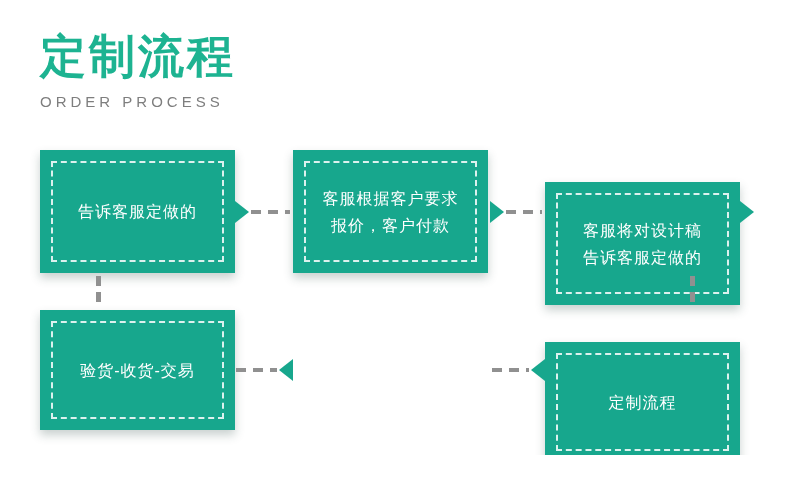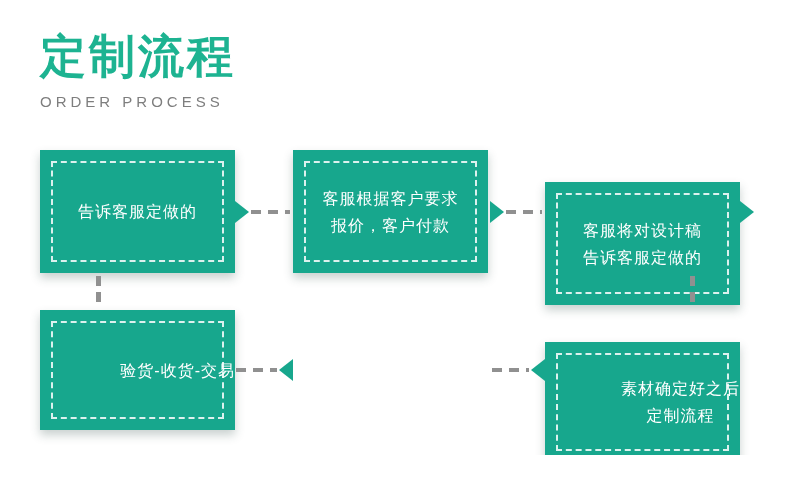--- a/index.html
+++ b/index.html
@@ -26,21 +26,21 @@
   }
 
   
   .box{
     position:absolute;width:195px;
     background:var(--box-teal);
     box-shadow:0 5px 9px rgba(40,70,65,.25);
     display:flex;align-items:center;justify-content:center;
   }
   .r1{top:150px;height:123px;}
-  .r2{top:310px;height:120px;justify-content:flex-end;}
+  .r2{top:310px;height:120px;}
   .c1{left:40px;}
   .c2{left:293px;}
   .c3{left:545px;margin-top:32px;}
   .box .inner{
     position:absolute;left:11px;top:11px;right:11px;bottom:11px;
     border:2px dashed rgba(255,255,255,.85);
     pointer-events:none;
   }
   .box .lines{
     position:relative;z-index:1;text-align:center;
@@ -104,21 +104,20 @@
     <div class="inner"></div>
     <div class="lines">
       <div>客服将对设计稿</div>
       <div>告诉客服定做的</div>
     </div>
   </div>
 
   <div class="box r2 c3">
     <div class="inner"></div>
     <div class="lines">
-      <div>素材确定好之后</div>
       <div>定制流程</div>
     </div>
   </div>
 
 
   <div class="box r2 c1">
     <div class="inner"></div>
     <div class="lines">
       <div>验货-收货-交易</div>
     </div>

